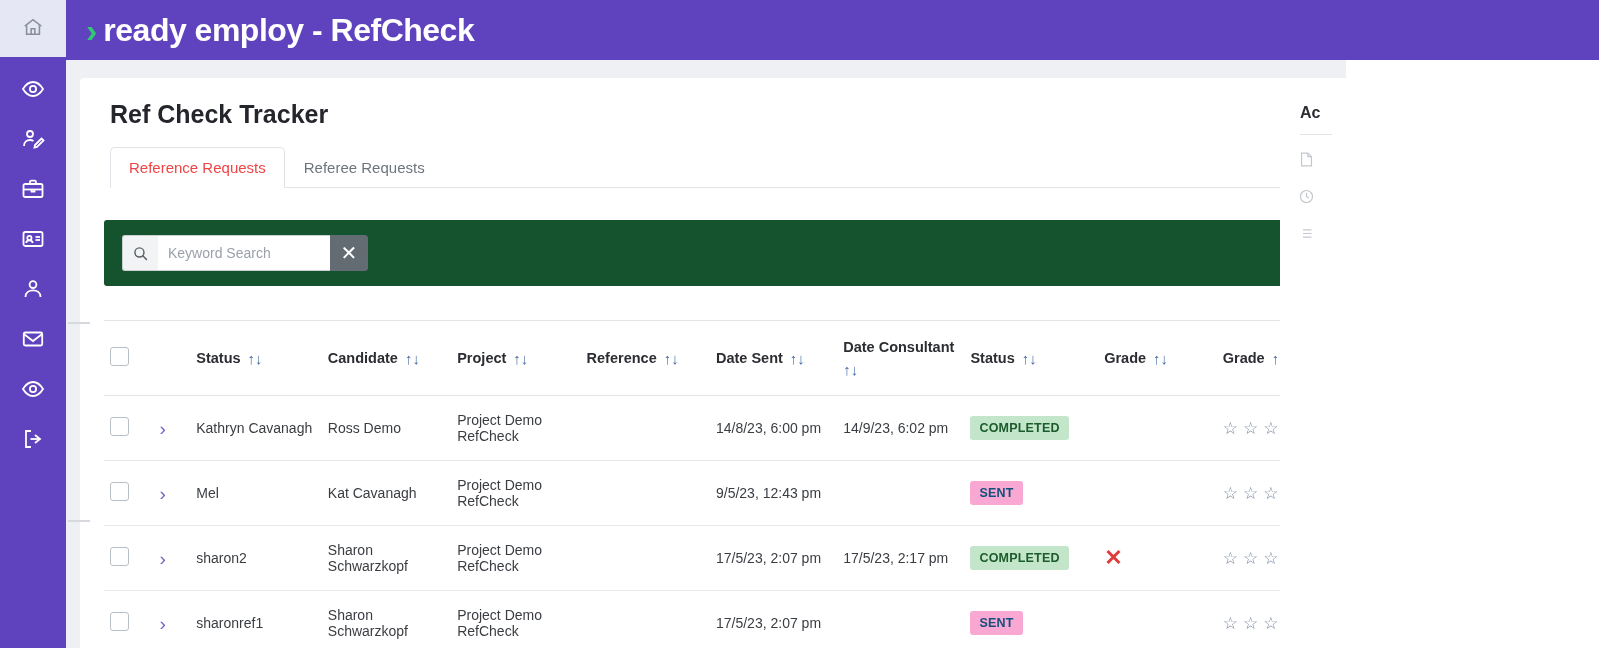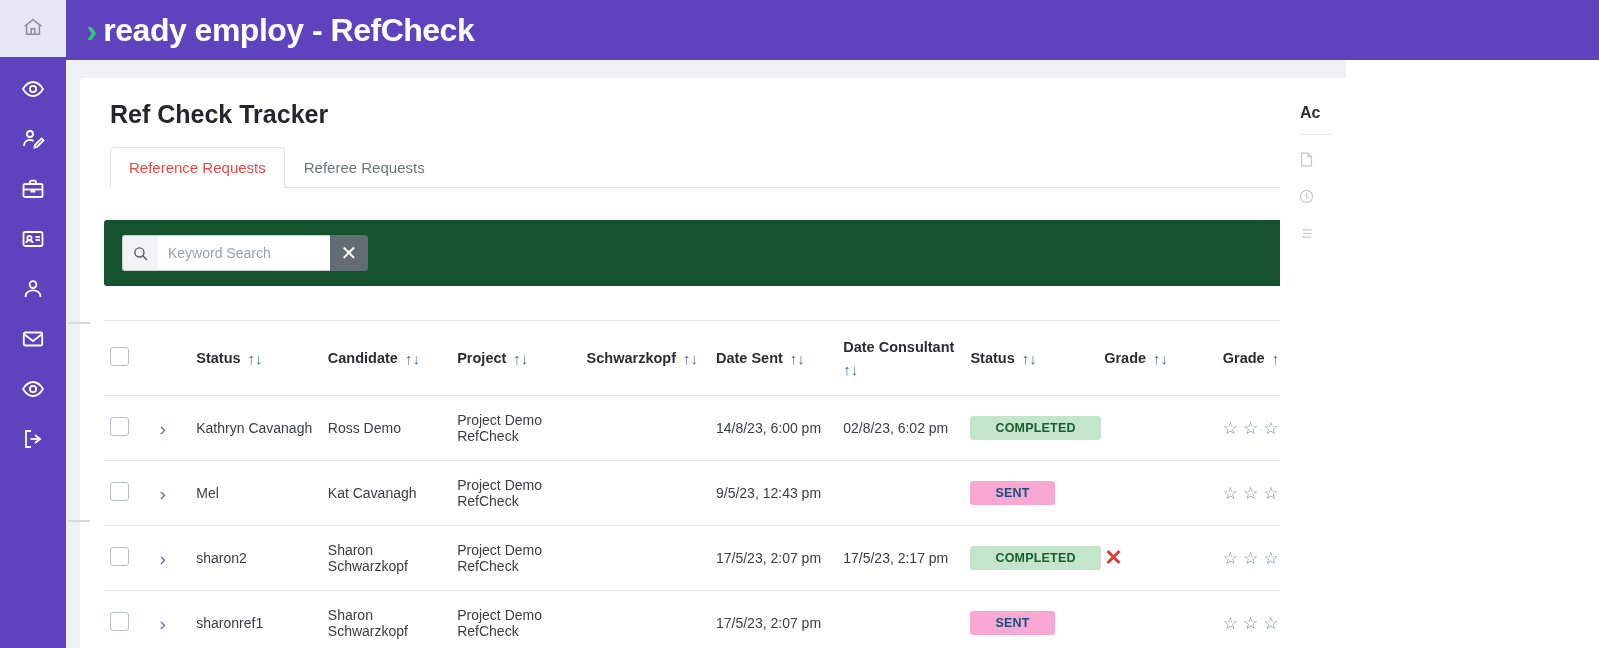--- a/index.html
+++ b/index.html
@@ -155,21 +155,21 @@
 
   .chk {
     width: 19px; height: 19px;
     border: 1px solid #b9bfc6; border-radius: 3px;
     background: #fff; display: inline-block; cursor: pointer;
   }
   .chev { color: #7a5fc4; font-size: 19px; cursor: pointer; line-height: 1; }
 
   .badge {
     display: inline-block; font-size: 12.5px; font-weight: bold;
-    padding: 5px 25px; border-radius: 3px; letter-spacing: 0.2px;
+    padding: 5px 9px; border-radius: 3px; letter-spacing: 0.2px;
   }
   .badge-completed { background: #c3e6cb; color: #1c5b2c; }
   .badge-sent      { background: #f9a8d4; color: #13517a; }
 
   .alert-x { color: #e03b3b; font-size: 22px; font-weight: bold; line-height: 1; }
 
   .stars { display: inline-flex; gap: 5px; }
   .star { color: #7a8aa0; font-size: 17px; line-height: 1; cursor: pointer; }
 
   .actions { display: inline-flex; gap: 8px; align-items: center; }
@@ -353,21 +353,21 @@
                 </span>
               </th>
               <th>
                 <span class="th-inner">
                   <span>Project</span>
                   <span class="sort-ico">↑↓</span>
                 </span>
               </th>
               <th>
                 <span class="th-inner">
-                  <span>Schwarzkopf</span>
+                  <span>Reference</span>
                   <span class="sort-ico">↑↓</span>
                 </span>
               </th>
               <th>
                 <span class="th-inner">
                   <span>Date Sent</span>
                   <span class="sort-ico">↑↓</span>
                 </span>
               </th>
               <th>
@@ -399,21 +399,21 @@
           </thead>
           <tbody id="tbody">
               <tr>
                 <td><span class="chk"></span></td>
                 <td><span class="chev">›</span></td>
                 <td>Kathryn Cavanagh</td>
                 <td>Ross Demo</td>
                 <td>Project Demo RefCheck</td>
                 <td></td>
                 <td>14/8/23, 6:00 pm</td>
-                <td>02/8/23, 6:02 pm</td>
+                <td>14/9/23, 6:02 pm</td>
                 <td><span class="badge badge-completed">COMPLETED</span></td>
                 <td></td>
                 <td><span class="stars">
                     <span class="star">☆</span>
                     <span class="star">☆</span>
                     <span class="star">☆</span>
                     <span class="star">☆</span>
                     <span class="star">☆</span>
                   </span></td>
                 <td><span class="actions">

